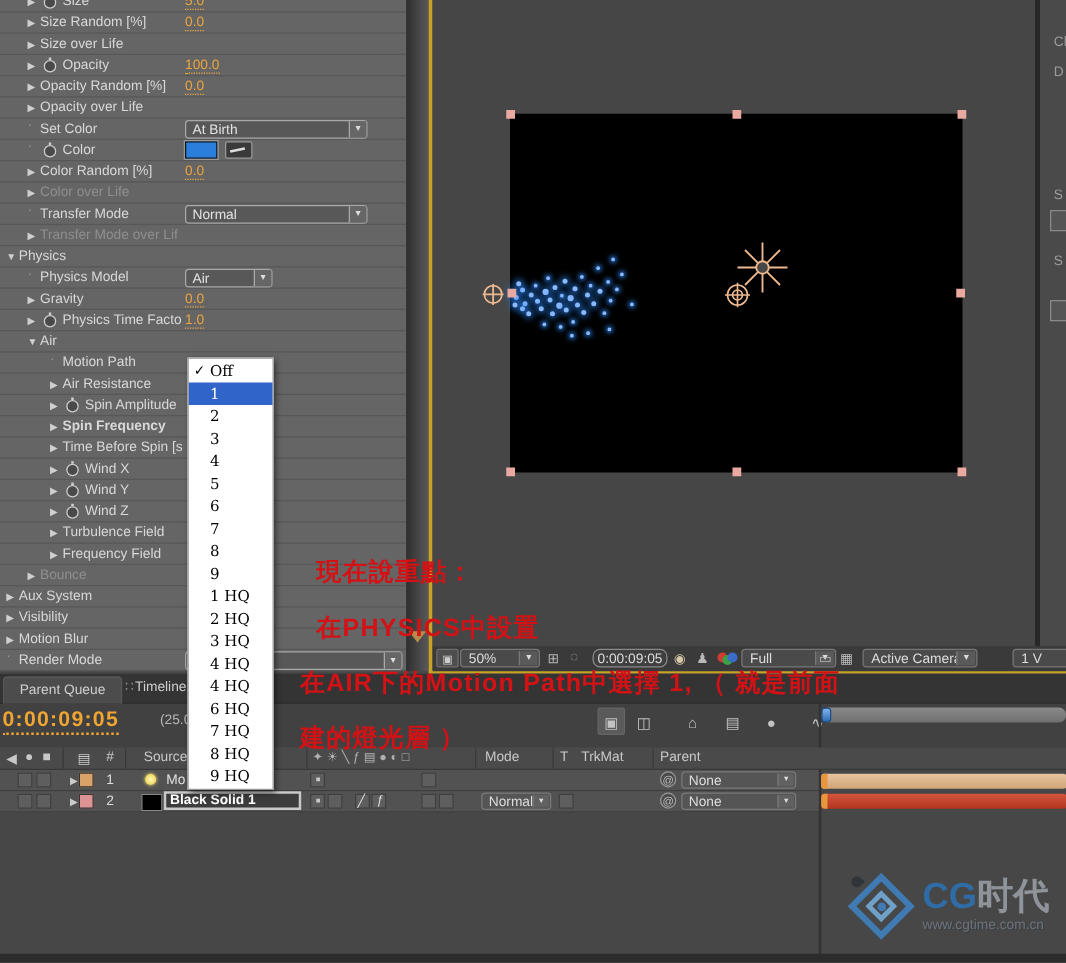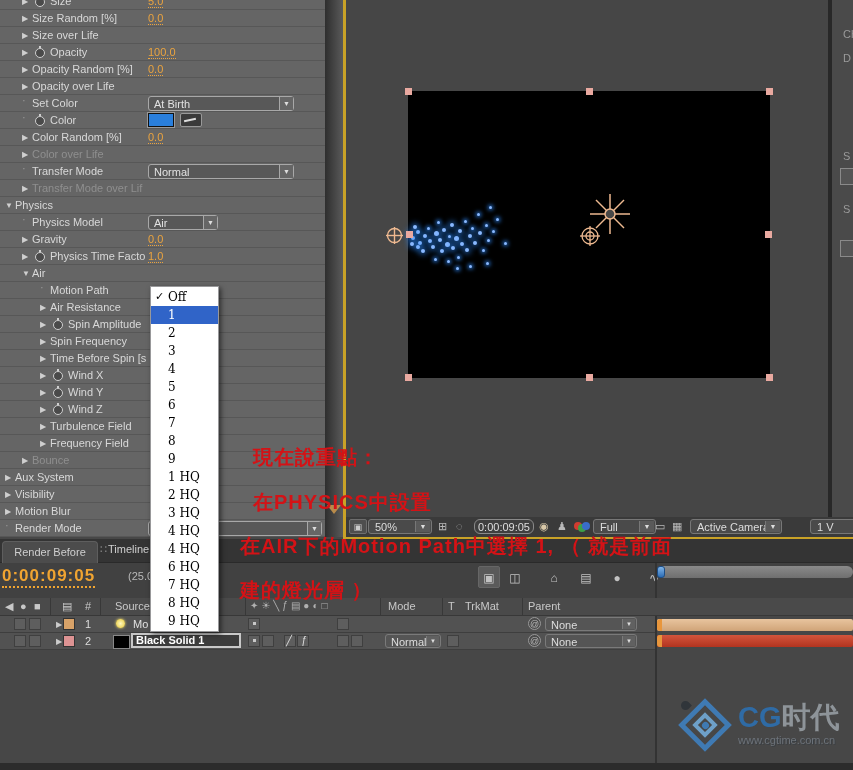--- a/index.html
+++ b/index.html
@@ -220,21 +220,21 @@
         <span class="lead" style="left: 40px;">▶</span>
         <span class="elabel" style="left: 50px;">Air Resistance</span>
       </div>
       <div class="erow">
         <span class="lead" style="left: 40px;">▶</span>
         <span class="watch" style="left: 53px;"></span>
         <span class="elabel" style="left: 68px;">Spin Amplitude</span>
       </div>
       <div class="erow">
         <span class="lead" style="left: 40px;">▶</span>
-        <span class="elabel" style="left: 50px;">Spin Frequency</span>
+        <span class="elabel" style="left: 50px; font-weight: bold;">Spin Frequency</span>
       </div>
       <div class="erow">
         <span class="lead" style="left: 40px;">▶</span>
         <span class="elabel" style="left: 50px;">Time Before Spin [s</span>
       </div>
       <div class="erow">
         <span class="lead" style="left: 40px;">▶</span>
         <span class="watch" style="left: 53px;"></span>
         <span class="elabel" style="left: 68px;">Wind X</span>
       </div>
@@ -392,39 +392,39 @@
   <span class="vicon" style="left:92px;">⊞</span>
   <span class="vicon" style="left:110px;">◌</span>
   <div class="tcbtn" style="left:128px;width:60px;">0:00:09:05</div>
   <span class="vicon" style="left:193px;color:#d8c8a8;">◉</span>
   <span class="vicon" style="left:211px;">♟</span>
   <div class="rgb" style="left:228px;">
     <i style="left:0;top:0;background:#d03c30;"></i>
       <i style="left:4px;top:2px;background:#3ca048;"></i>
       <i style="left:8px;top:0;background:#3a6cc8;"></i>
   </div>
-  <div class="vdd" style="left:247px;width:63px;">
+  <div class="vdd" style="left:247px;width:76px;">
     <span class="t">Full</span>
       <span class="a">▼</span>
   </div>
   <span class="vicon" style="left:309px;">▭</span>
   <span class="vicon" style="left:326px;">▦</span>
   <div class="vdd" style="left:344px;width:92px;">
     <span class="t">Active Camera</span>
       <span class="a">▼</span>
   </div>
   <div class="vdd" style="left:464px;width:46px;">
     <span class="t">1 V</span>
   </div>
 </div>
 <div class="gold-h"></div>
 
 <div class="timeline">
   <div class="tabbar">
-    <div class="tab">Render Before</div>
+    <div class="tab">Parent Queue</div>
     <div class="tab2"><span class="grip">∷</span><span>Timeline:</span></div>
   </div>
   <div class="trow">
     <span class="bigtc">0:00:09:05</span>
     <span class="fps">(25.00 fps)</span>
     <div class="tlbtn" style="left:478px;background:#5a5a5a;">▣</div>
     <div class="tlbtn flat" style="left:504px;">◫</div>
     <div class="tlbtn flat" style="left:543px;">⌂</div>
     <div class="tlbtn flat" style="left:575px;">▤</div>
     <div class="tlbtn flat" style="left:606px;">●</div>

